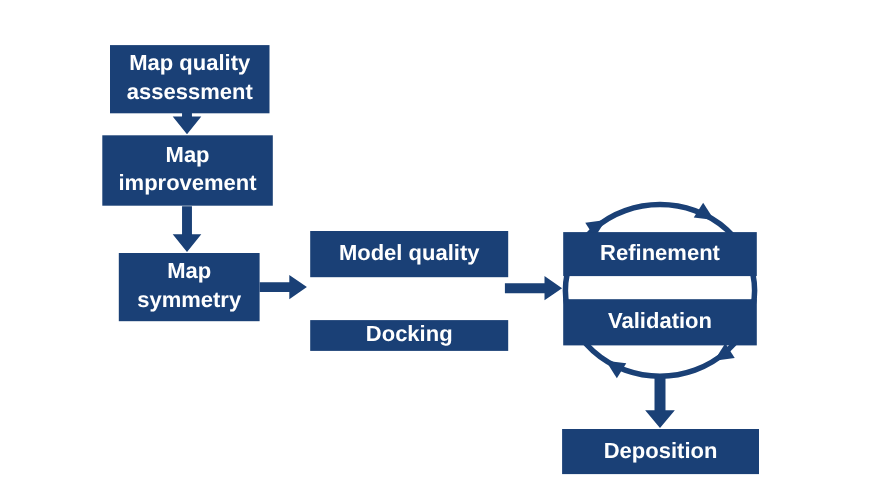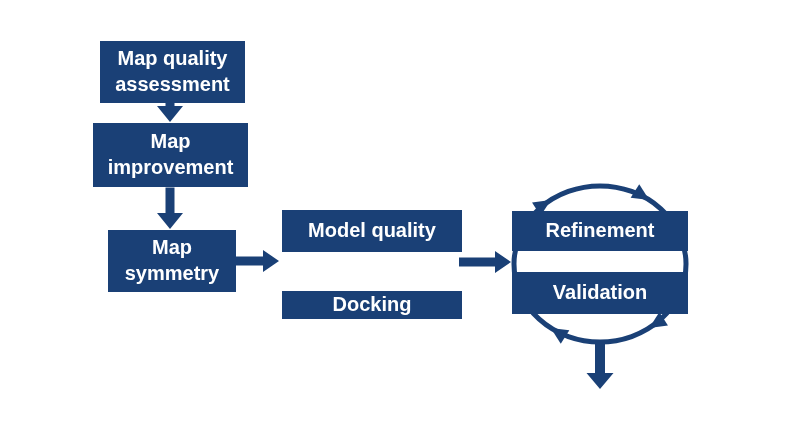--- a/index.html
+++ b/index.html
@@ -67,14 +67,15 @@
 symmetry</div>
 
   <div class="node" style="left:282px; top:210px; width:180px; height:42px;">Model quality</div>
 
   <div class="node" style="left:282px; top:255px; width:180px; height:28px;margin-top:36px;">Docking</div>
 
   <div class="node" style="left:512px; top:211px; width:176px; height:40px;">Refinement</div>
 
   <div class="node" style="left:512px; top:272px; width:176px; height:42px;text-align:right;">Validation</div>
 
+  <div class="node" style="left:511px; top:390px; width:179px; height:41px;">Deposition</div>
 
 </div>
 
 </body></html>

